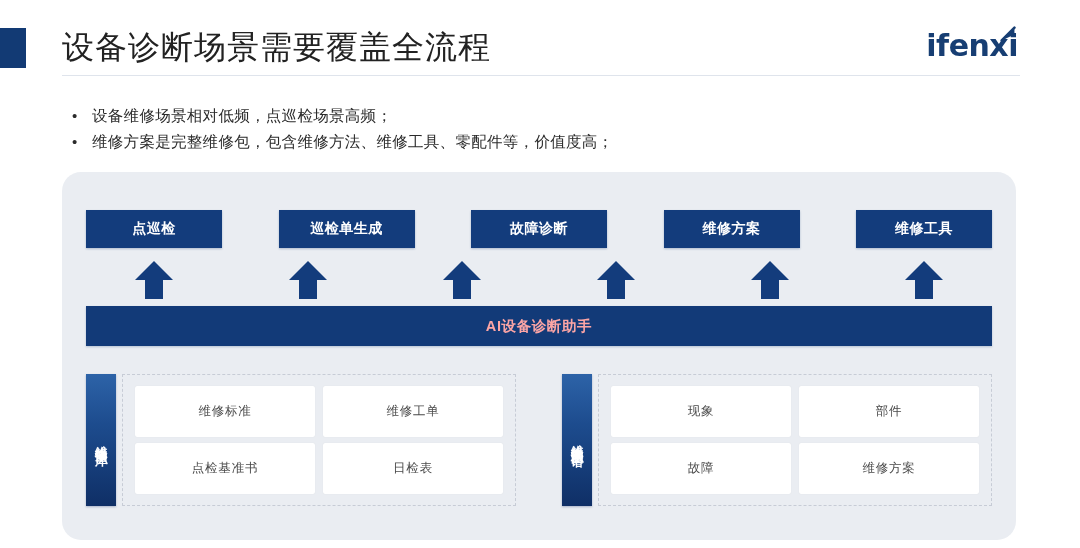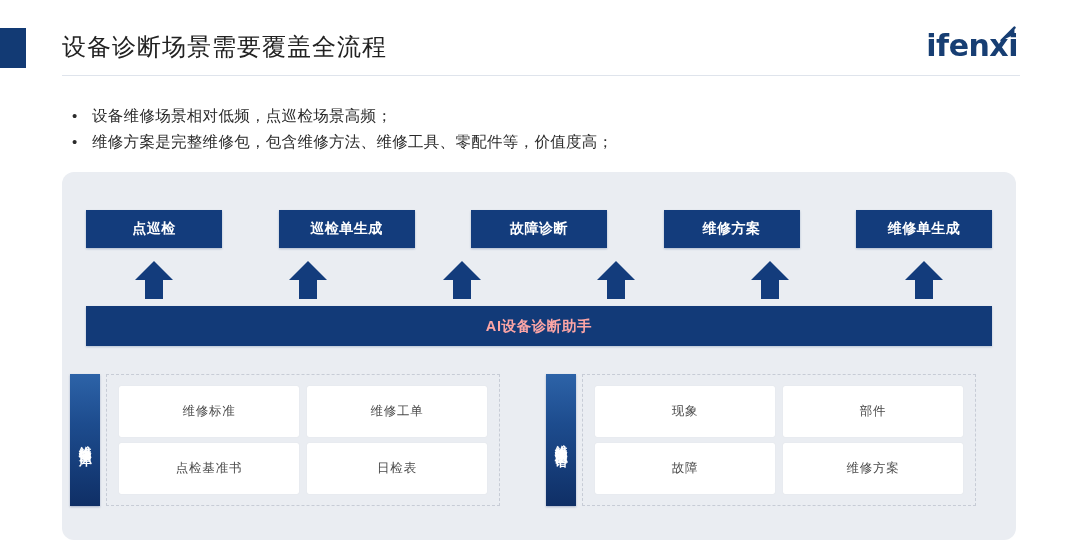--- a/index.html
+++ b/index.html
@@ -35,21 +35,21 @@
     left: 0;
     top: 28px;
     width: 26px;
     height: 40px;
     background: #123a74;
   }
   #page-title {
     position: absolute;
     left: 62px;
     top: 27px;
-    font-size: 24px;
+    font-size: 32px;
     line-height: 40px;
     letter-spacing: 1px;
     color: #222222;
     font-weight: 400;
     white-space: nowrap;
   }
   #header-rule {
     position: absolute;
     left: 62px;
     top: 75px;
@@ -108,21 +108,21 @@
   }
 
   
   #diagram-panel {
     position: absolute;
     left: 62px;
     top: 172px;
     width: 954px;
     height: 368px;
     background: #eaedf2;
-    border-radius: 12px;
+    border-radius: 19px;
   }
 
   
   #stage-row {
     position: absolute;
     left: 24px;
     top: 38px;
     width: 906px;
     height: 38px;
     display: flex;
@@ -178,21 +178,21 @@
     letter-spacing: 0.6px;
     display: flex;
     align-items: center;
     justify-content: center;
     box-shadow: 0 1px 2px rgba(18,58,116,0.25);
   }
 
   
   #knowledge-row {
     position: absolute;
-    left: 8px;
+    left: 24px;
     top: 202px;
     width: 906px;
     height: 132px;
     display: flex;
     justify-content: space-between;
   }
   .knowledge-group {
     width: 430px;
     height: 132px;
     display: flex;
@@ -268,21 +268,21 @@
     </div>
   </div>
 
   <div id="diagram-panel">
 
     <div id="stage-row">
       <div class="stage-box">点巡检</div>
       <div class="stage-box">巡检单生成</div>
       <div class="stage-box">故障诊断</div>
       <div class="stage-box">维修方案</div>
-      <div class="stage-box">维修单生成</div>
+      <div class="stage-box">维修工具</div>
     </div>
 
     <div id="arrow-row">
       <div class="arrow-cell">
         <svg class="arrow-up" viewBox="0 0 44 44">
           <path d="M22 3 L41 22 L31 22 L31 41 L13 41 L13 22 L3 22 Z" fill="#133c7c"></path>
         </svg>
       </div>
       <div class="arrow-cell">
         <svg class="arrow-up" viewBox="0 0 44 44">

